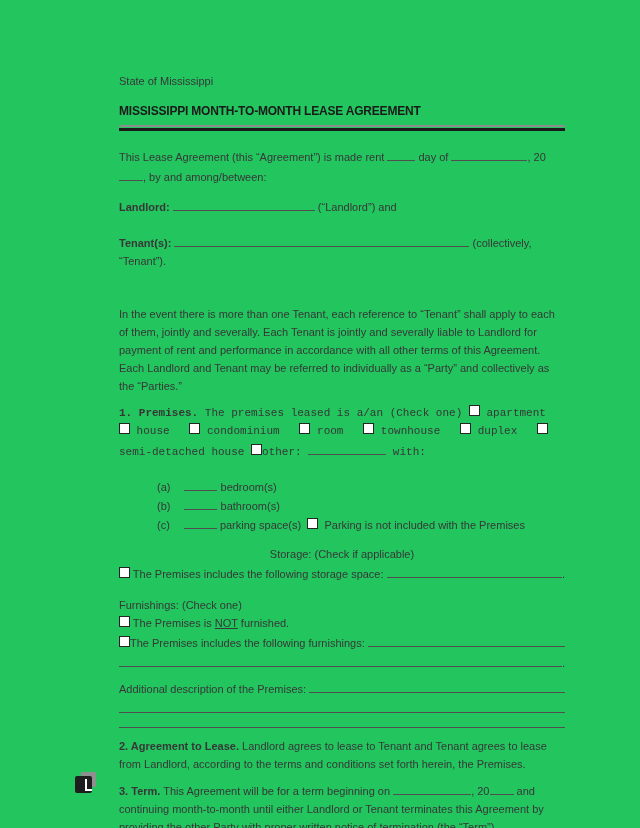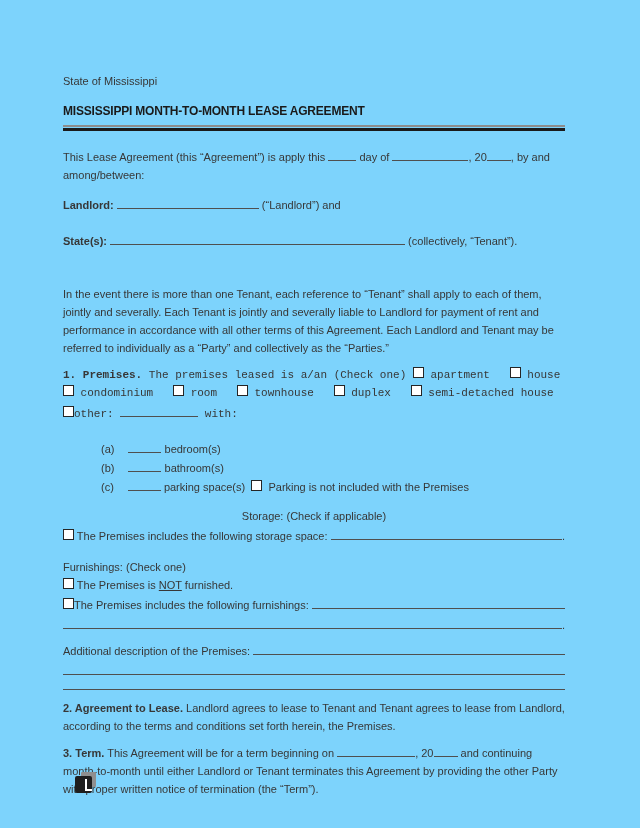--- a/index.html
+++ b/index.html
@@ -1,22 +1,22 @@
 <!DOCTYPE html>
 <html><head>
 <meta charset="utf-8">
 <title>Mississippi Month-to-Month Lease Agreement</title>
 <style>
   html, body { margin:0; padding:0; background:#ffffff; }
   .page {
     position:relative;
     width:640px; height:828px;
     box-sizing:border-box;
-    padding:72px 75px 0 63px;
-    background:#7dd3fc;
+    padding:72px 75px 0 119px;
+    background:#22c55e;
     font-family:"Liberation Sans", sans-serif;
     font-size:11px; line-height:18px;
     color:#373737;
     overflow:hidden;
   }
   .state-note { margin-bottom:9px; }
   .doc-title {
     font-size:12px; line-height:24px; font-weight:bold;
     color:#1a1a1a; white-space:nowrap; letter-spacing:-0.2px;
   }
@@ -70,25 +70,25 @@
 </head>
 <body>
 
 <div class="page">
 
   <div class="state-note">State of Mississippi</div>
 
   <div class="doc-title">MISSISSIPPI MONTH-TO-MONTH LEASE AGREEMENT</div>
   <div class="title-rule"></div>
 
-  <div class="para intro-para"><span class="t">This Lease Agreement (this “Agreement”) is apply this </span><span class="blank" style="width: 28px;"></span><span class="t"> day of </span><span class="blank" style="width: 76px;"></span><span class="t">, 20</span><span class="blank" style="width: 24px;"></span><span class="t">, by and among/between:</span></div>
+  <div class="para intro-para"><span class="t">This Lease Agreement (this “Agreement”) is made rent </span><span class="blank" style="width: 28px;"></span><span class="t"> day of </span><span class="blank" style="width: 76px;"></span><span class="t">, 20</span><span class="blank" style="width: 24px;"></span><span class="t">, by and among/between:</span></div>
 
   <div class="para landlord-line"><span class="b">Landlord: </span><span class="blank" style="width: 142px;"></span><span class="t"> (“Landlord”) and</span></div>
 
-  <div class="para tenant-line"><span class="b">State(s): </span><span class="blank" style="width: 295px;"></span><span class="t"> (collectively, “Tenant”).</span></div>
+  <div class="para tenant-line"><span class="b">Tenant(s): </span><span class="blank" style="width: 295px;"></span><span class="t"> (collectively, “Tenant”).</span></div>
 
   <div class="para joint-para">In the event there is more than one Tenant, each reference to “Tenant” shall apply to each of them, jointly and severally. Each Tenant is jointly and severally liable to Landlord for payment of rent and performance in accordance with all other terms of this Agreement. Each Landlord and Tenant may be referred to individually as a “Party” and collectively as the “Parties.”</div>
 
   <div class="para premises-intro"><span class="b">1. Premises.</span><span class="t"> The premises leased is a/an (Check one) </span><span class="cbx"></span><span class="t"> apartment   </span><span class="cbx"></span><span class="t"> house   </span><span class="cbx"></span><span class="t"> condominium   </span><span class="cbx"></span><span class="t"> room   </span><span class="cbx"></span><span class="t"> townhouse   </span><span class="cbx"></span><span class="t"> duplex   </span><span class="cbx"></span><span class="t"> semi-detached house </span><span class="cbx"></span><span class="t">other: </span><span class="blank" style="width: 78px;"></span><span class="t"> with:</span></div>
 
   <div class="room-rows">
     <div class="para room-row"><span class="t">(a)</span><span class="gap" style="width: 14px;"></span><span class="blank" style="width: 33px;"></span><span class="t"> bedroom(s)</span></div>
     <div class="para room-row"><span class="t">(b)</span><span class="gap" style="width: 14px;"></span><span class="blank" style="width: 33px;"></span><span class="t"> bathroom(s)</span></div>
     <div class="para room-row"><span class="t">(c)</span><span class="gap" style="width: 14px;"></span><span class="blank" style="width: 33px;"></span><span class="t"> parking space(s)  </span><span class="cbx"></span><span class="t">  Parking is not included with the Premises</span></div>
   </div>

